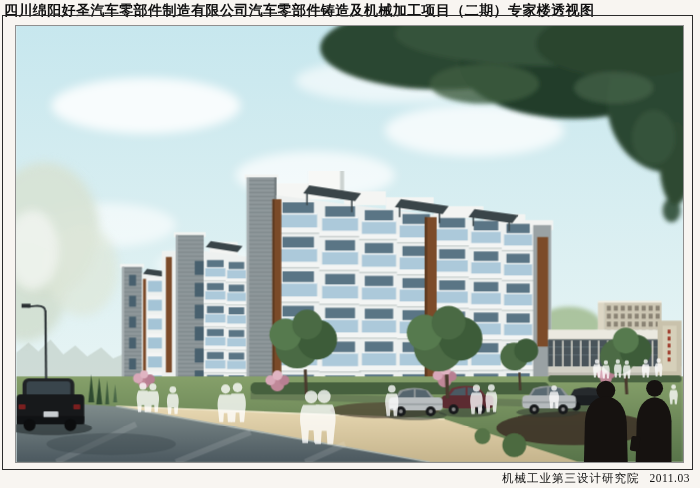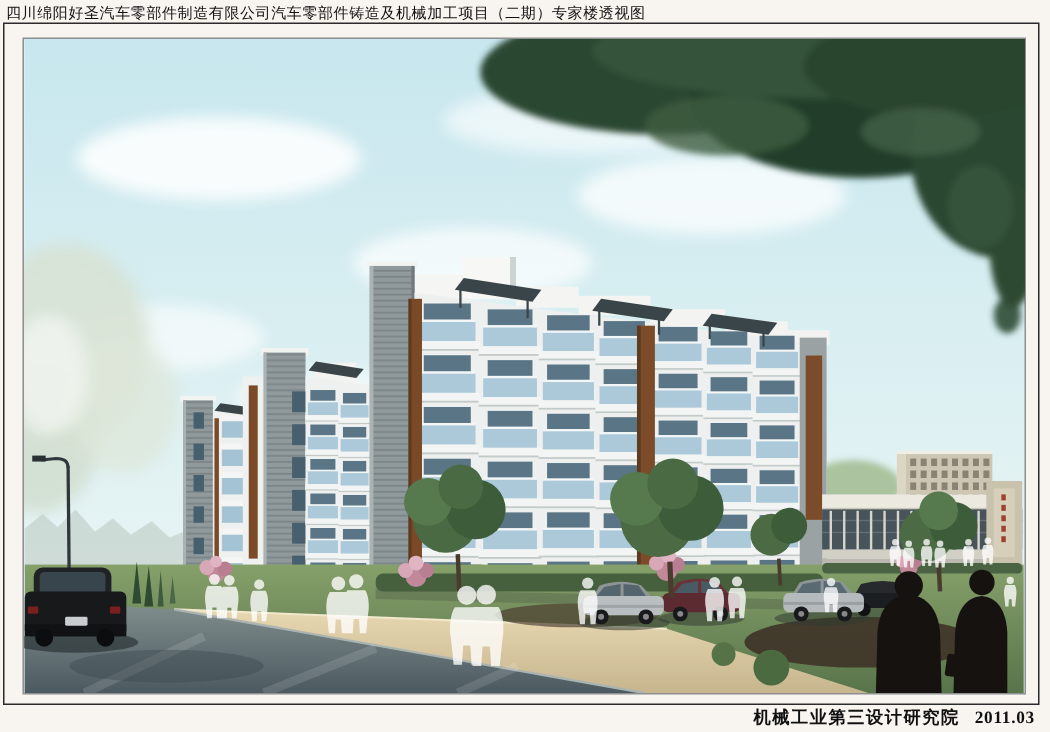--- a/index.html
+++ b/index.html
@@ -4,35 +4,35 @@
 <style>
   html,body{margin:0;padding:0;}
   body{
     width:700px;height:488px;position:relative;overflow:hidden;
     background:#f8f5f1;
     font-family:"Liberation Serif","DejaVu Serif",serif;
   }
   .sheet{position:absolute;inset:0;}
   .sheet-title{
     position:absolute;left:4px;top:2px;width:560px;
-    font-size:10px;font-weight:normal;color:#111;
+    font-size:14px;font-weight:bold;color:#111;
     letter-spacing:0.4px;white-space:nowrap;
   }
   .border-frame{
     position:absolute;left:2px;top:15px;width:691px;height:455px;
     border:1.4px solid #2b2b2b;box-sizing:border-box;
   }
   .render{
     position:absolute;left:15px;top:25px;width:667px;height:436px;
     border:1px solid #8f8f8f;background:#dff0f2;
   }
   .render svg{display:block;width:667px;height:436px;}
   .sheet-caption{
     position:absolute;right:10px;top:471px;
-    font-size:11.5px;font-weight:bold;color:#111;
+    font-size:11.5px;font-weight:normal;color:#111;
     letter-spacing:1px;white-space:nowrap;
   }
   .sheet-caption .date{margin-left:10px;letter-spacing:0.5px;}
 </style>
 </head>
 <body>
 
 <div class="sheet">
 
   <div class="sheet-title">四川绵阳好圣汽车零部件制造有限公司汽车零部件铸造及机械加工项目（二期）专家楼透视图</div>

